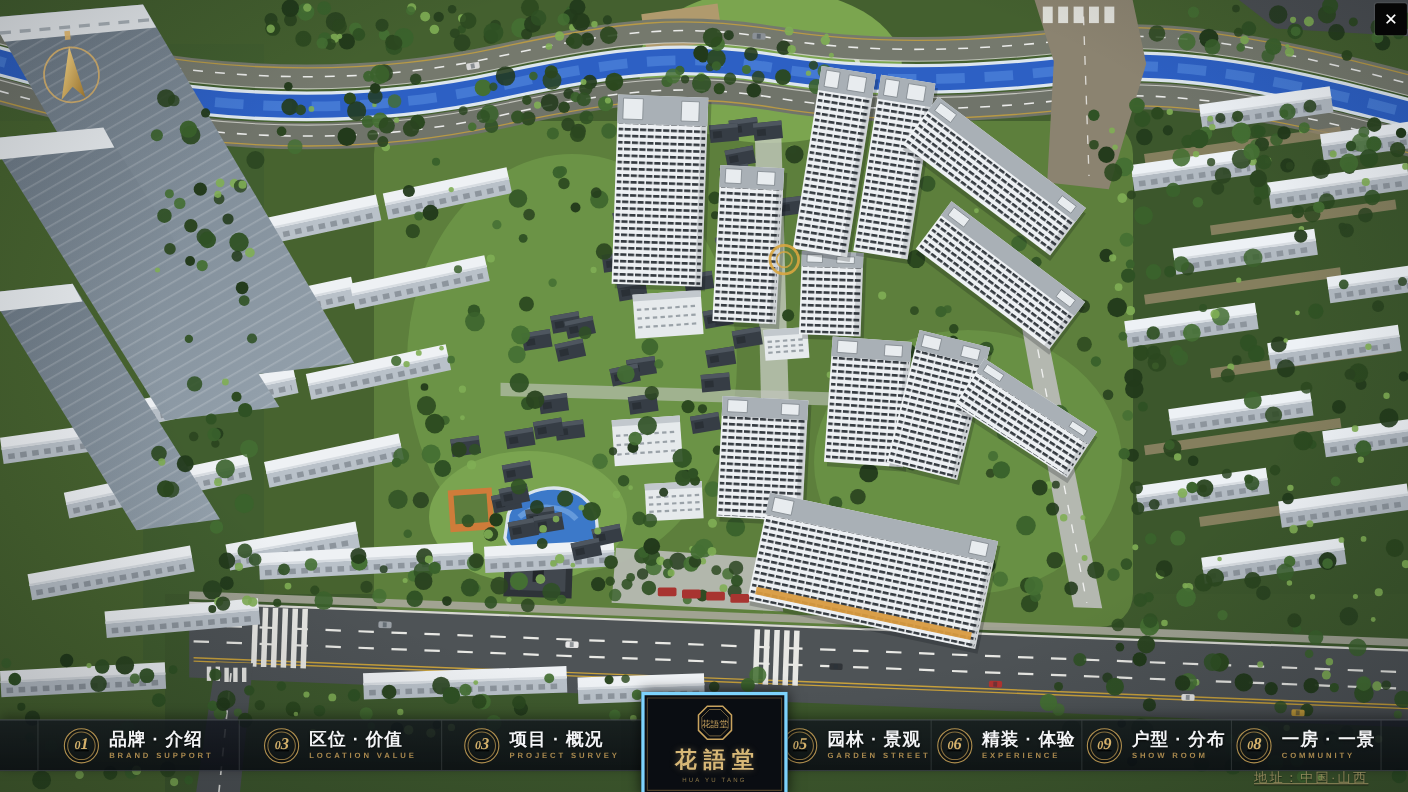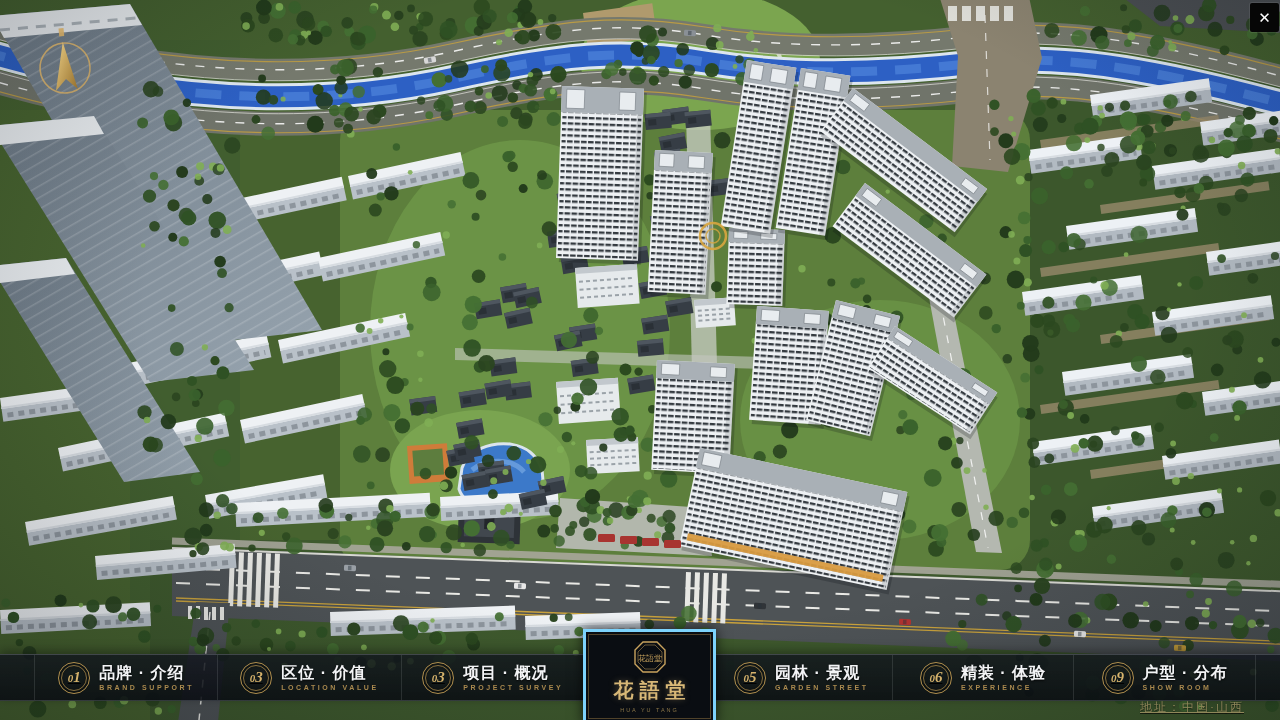--- a/index.html
+++ b/index.html
@@ -1730,20 +1730,29 @@
       </div>
       <div class="nav-item">
         <div class="badge">
             <span class="num">09</span>
           </div>
         <div class="txt">
             <div class="label">户型 · 分布</div>
           <div class="sub">SHOW ROOM</div>
           </div>
       </div>
+      <div class="nav-item">
+        <div class="badge">
+            <span class="num">08</span>
+          </div>
+        <div class="txt">
+            <div class="label">一房 · 一景</div>
+          <div class="sub">COMMUNITY</div>
+          </div>
+      </div>
     </div>
   </div>
 
   <div class="logo-panel">
     <svg width="34" height="34" viewBox="0 0 34 34">
       <polygon points="10,2 24,2 32,10 32,24 24,32 10,32 2,24 2,10" fill="none" stroke="#c9a35e" stroke-width="1.4"></polygon>
       <polygon points="12,5 22,5 29,12 29,22 22,29 12,29 5,22 5,12" fill="none" stroke="#c9a35e" stroke-width=".7" opacity=".7"></polygon>
       <text x="17" y="20.5" text-anchor="middle" font-size="8" fill="#c9a35e" font-family="DejaVu Serif,serif">花語堂</text>
     </svg>
     <div class="logo-title">花語堂</div>

